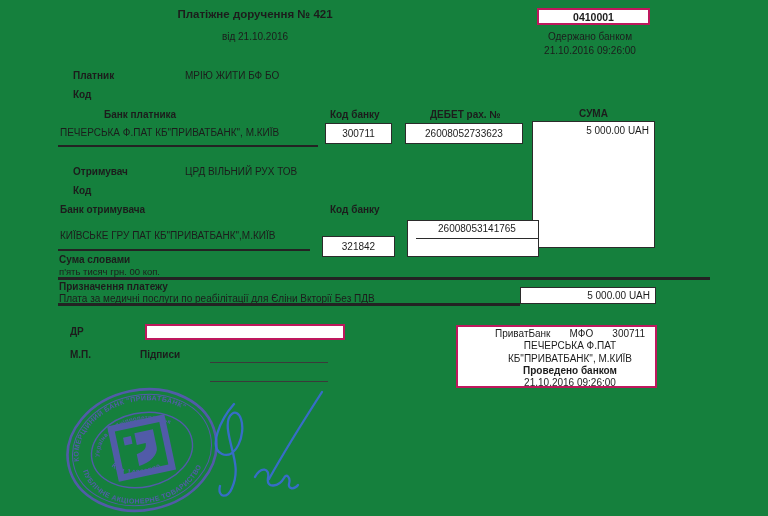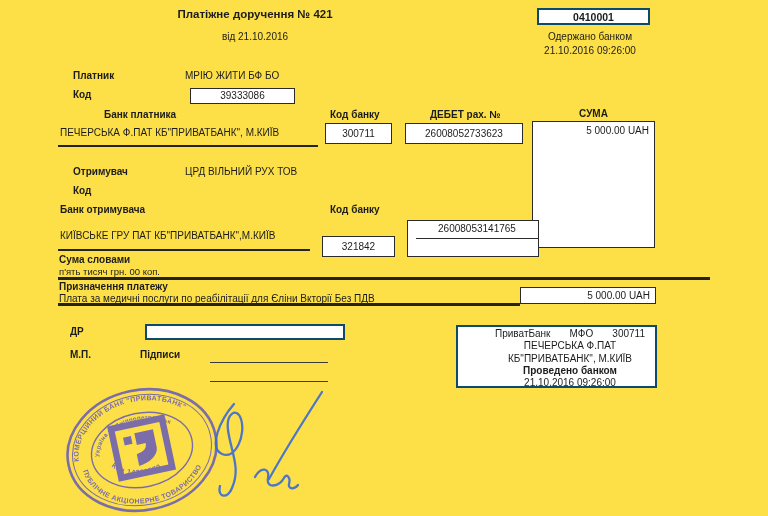--- a/index.html
+++ b/index.html
@@ -1,28 +1,28 @@
 <!DOCTYPE html>
 <html><head>
 <meta charset="utf-8">
 <style>
   html,body{margin:0;padding:0;background:#fff;}
   #doc{
-    position:relative;width:768px;height:516px;background:#fde047;
+    position:relative;width:768px;height:516px;background:#15803d;
     font-family:"Liberation Sans","DejaVu Sans",sans-serif;color:#1c1c1c;
     overflow:hidden;
   }
   .abs{position:absolute;}
   .b{font-weight:bold;}
   .c{text-align:center;}
   .r{text-align:right;}
   .fs10{font-size:10px;}
   .fs9{font-size:9.5px;}
   .box{border:1.5px solid #2b2b2b;background:#fff;box-sizing:border-box;}
-  .box2{border:2px solid #0c4a6e;background:#fff;box-sizing:border-box;}
+  .box2{border:2px solid #be185d;background:#fff;box-sizing:border-box;}
   .hline{background:#232323;}
   .sigline{border-bottom:1.3px solid #3a3a3a;}
   .pb-row{line-height:12.3px;font-size:10px;white-space:nowrap;margin-left:27px;}
   .pb-row1{display:flex;justify-content:space-between;padding:1px 10px 0 10px;}
 </style>
 </head>
 <body>
 
 <div id="doc">
 
@@ -30,21 +30,20 @@
   <div class="abs c fs10" style="left:60px;top:31px;width:390px;">від 21.10.2016</div>
 
   <div class="abs box2 c b" style="left:537px;top:8px;width:113px;height:17px;font-size:10.5px;line-height:14px;">0410001</div>
   <div class="abs c fs10" style="left:510px;top:31px;width:160px;">Одержано банком</div>
   <div class="abs c fs10" style="left:510px;top:45px;width:160px;">21.10.2016 09:26:00</div>
 
   <div class="abs b fs10" style="left:73px;top:70px;">Платник</div>
   <div class="abs fs10" style="left:185px;top:70px;">МРІЮ ЖИТИ БФ БО</div>
 
   <div class="abs b fs10" style="left:73px;top:89px;">Код</div>
-  <div class="abs box c fs10" style="left:190px;top:88px;width:105px;height:16px;line-height:14px;">39333086</div>
 
   <div class="abs b fs10" style="left:60px;top:109px;padding-left:44px;">Банк платника</div>
   <div class="abs b fs10" style="left:330px;top:109px;">Код банку</div>
   <div class="abs b fs10" style="left:430px;top:109px;">ДЕБЕТ рах. №</div>
   <div class="abs b c fs10" style="left:532px;top:108px;width:123px;">СУМА</div>
 
   <div class="abs fs10" style="left:60px;top:127px;">ПЕЧЕРСЬКА Ф.ПАТ КБ"ПРИВАТБАНК", М.КИЇВ</div>
   <div class="abs hline" style="left:58px;top:145px;width:260px;height:2px;"></div>
 
   <div class="abs box c fs10" style="left:325px;top:123px;width:67px;height:21px;line-height:19px;">300711</div>

